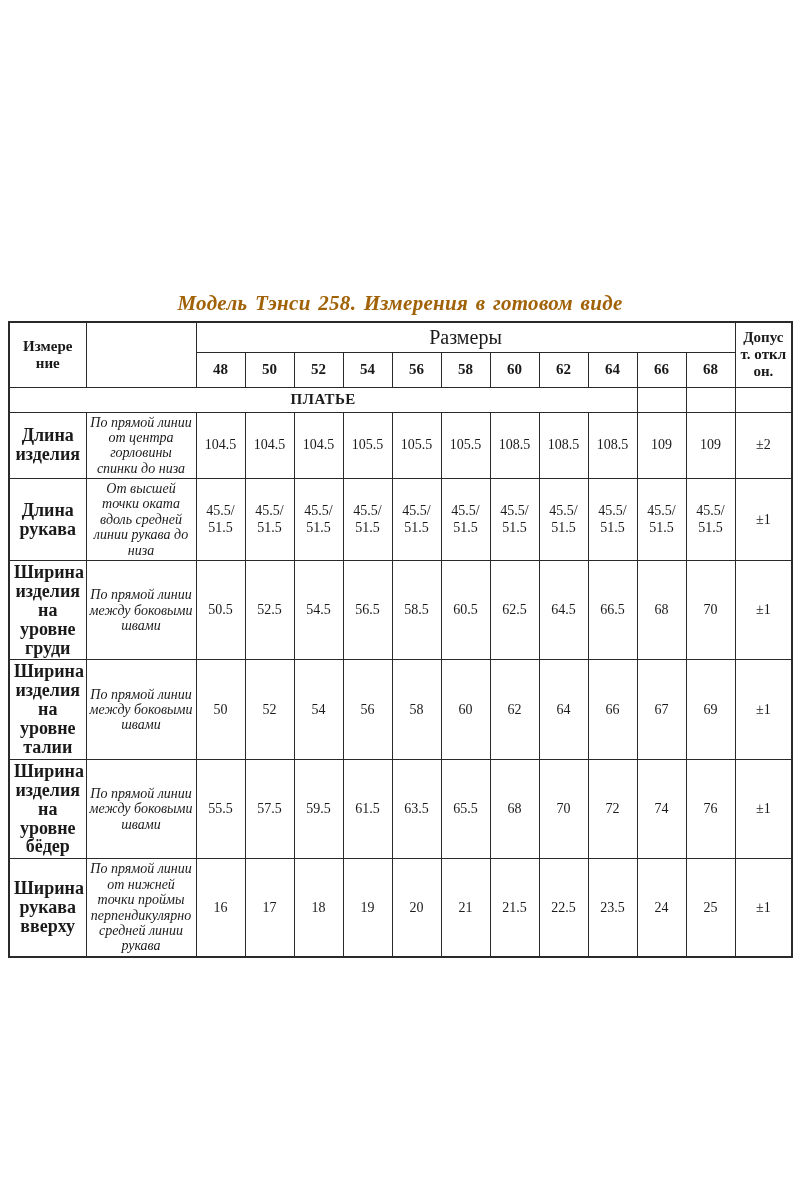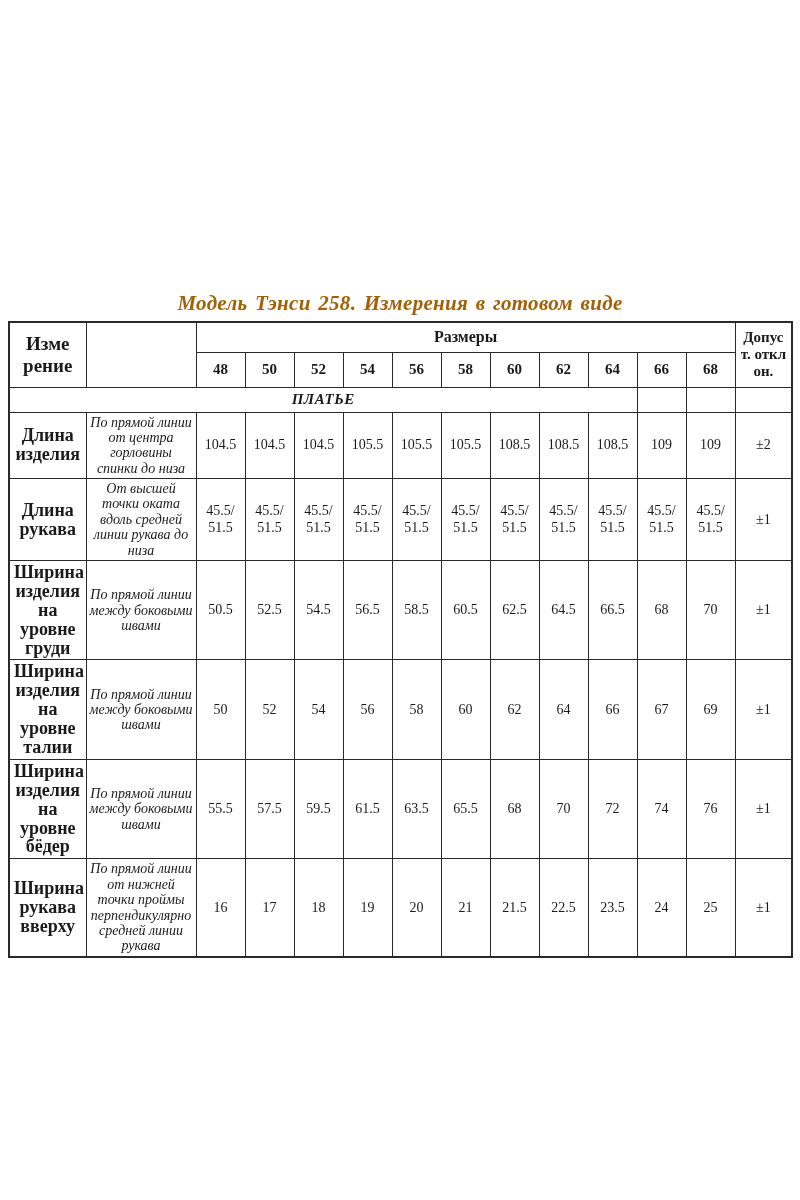--- a/index.html
+++ b/index.html
@@ -30,49 +30,48 @@
   }
   .measure-table th, .measure-table td {
     border: 1px solid #2a2a2a;
     vertical-align: middle;
     text-align: center;
     padding: 1px 2px;
     overflow: hidden;
   }
   
   th.h-measure {
-    font-size: 19px;
+    font-size: 15px;
     font-weight: bold;
     overflow-wrap: break-word;
     word-break: break-word;
     padding: 1px 13px;
   }
   th.h-sizes {
-    font-size: 16px;
-    font-weight: bold;
+    font-size: 20px;
+    font-weight: normal;
     height: 30px;
   }
   th.h-tol {
     font-size: 15px;
     font-weight: bold;
     word-break: break-all;
     line-height: 1.15;
     padding: 1px 4px;
     text-align: center;
   }
   th.size-cell {
     font-size: 15px;
     font-weight: bold;
     height: 35px;
   }
   
   td.section {
     font-size: 15px;
     font-weight: bold;
-    font-style: italic;
     height: 25px;
     letter-spacing: 0.5px;
   }
   
   th.name {
     font-size: 18px;
     font-weight: bold;
     line-height: 1.05;
     padding: 2px 4px;
   }

